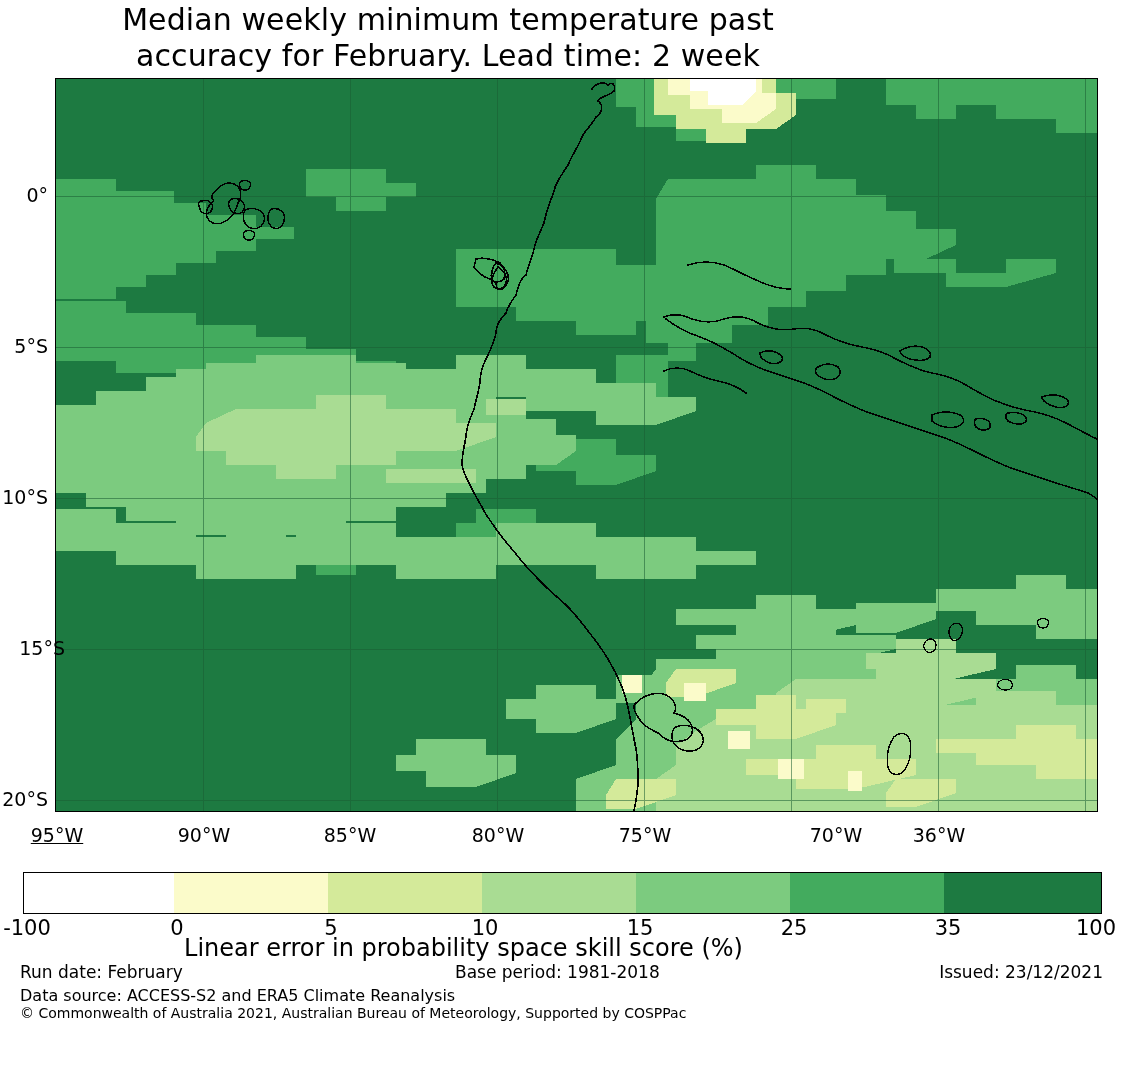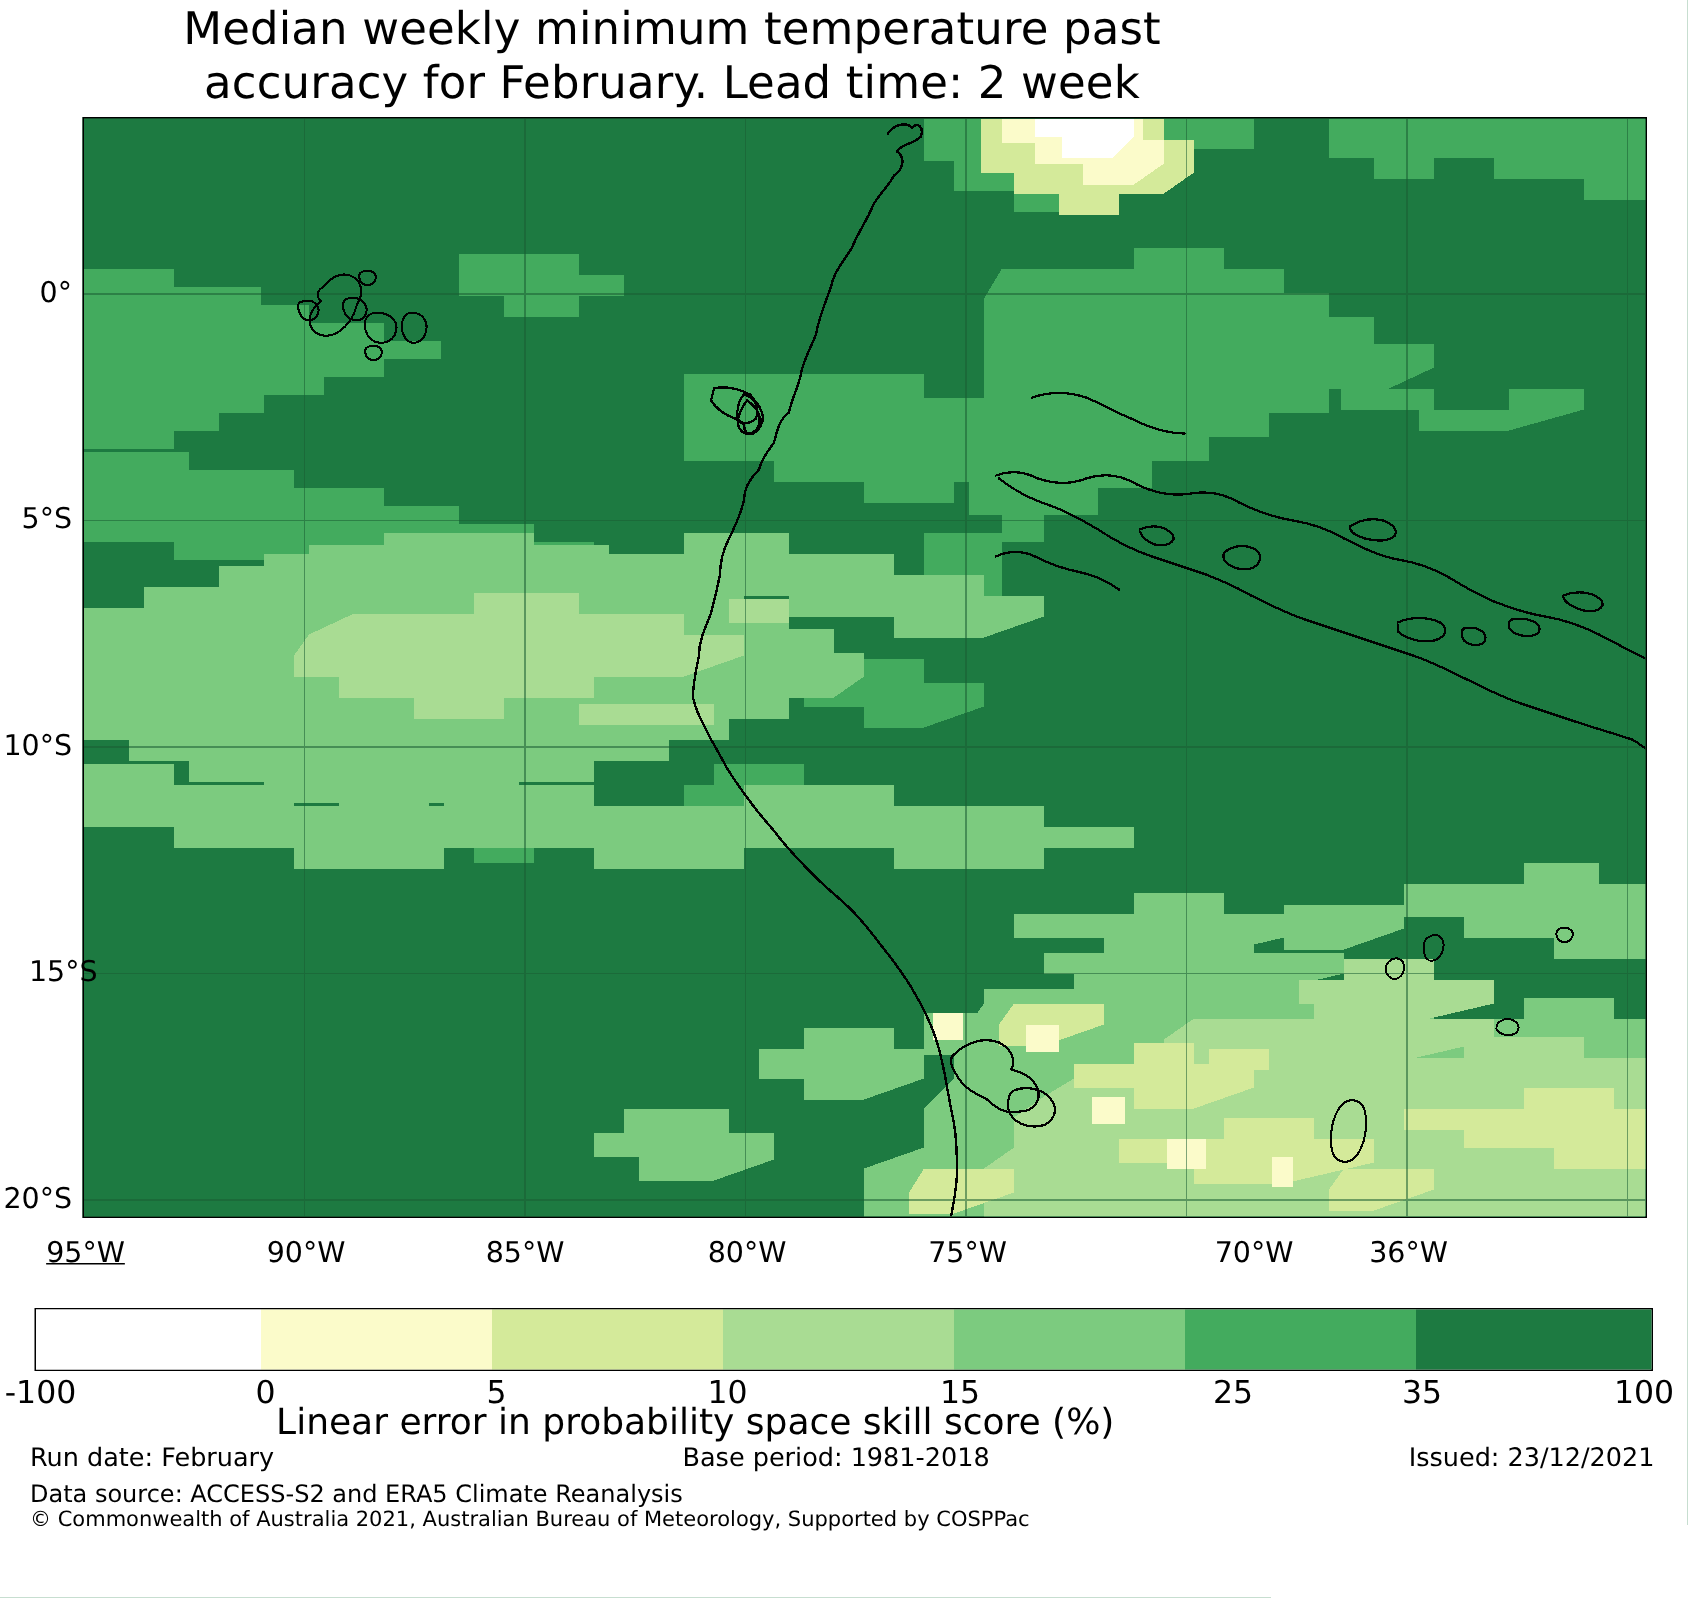--- a/index.html
+++ b/index.html
@@ -232,21 +232,21 @@
     <div style="width:14.3%;background:#43ab5e;"></div>
     <div style="width:14.6%;background:#1d7a41;"></div>
   </div>
 </div>
 
 <div class="cticklab" style="left:27px;">-100</div>
 <div class="cticklab" style="left:177px;">0</div>
 <div class="cticklab" style="left:331px;">5</div>
 <div class="cticklab" style="left:485px;">10</div>
 <div class="cticklab" style="left:640px;">15</div>
-<div class="cticklab" style="left:794px;margin-left:28px;">25</div>
+<div class="cticklab" style="left:794px;">25</div>
 <div class="cticklab" style="left:948px;">35</div>
 <div class="cticklab" style="left:1096px;">100</div>
 
 <div id="cbar-title">Linear error in probability space skill score (%)</div>
 
 <div class="foot" id="foot-run">Run date: February</div>
 <div class="foot" id="foot-base">Base period: 1981-2018</div>
 <div class="foot" id="foot-issued">Issued: 23/12/2021</div>
 <div class="foot" id="foot-src">Data source: ACCESS-S2 and ERA5 Climate Reanalysis</div>
 <div class="foot" id="foot-cc">© Commonwealth of Australia 2021, Australian Bureau of Meteorology, Supported by COSPPac</div>

